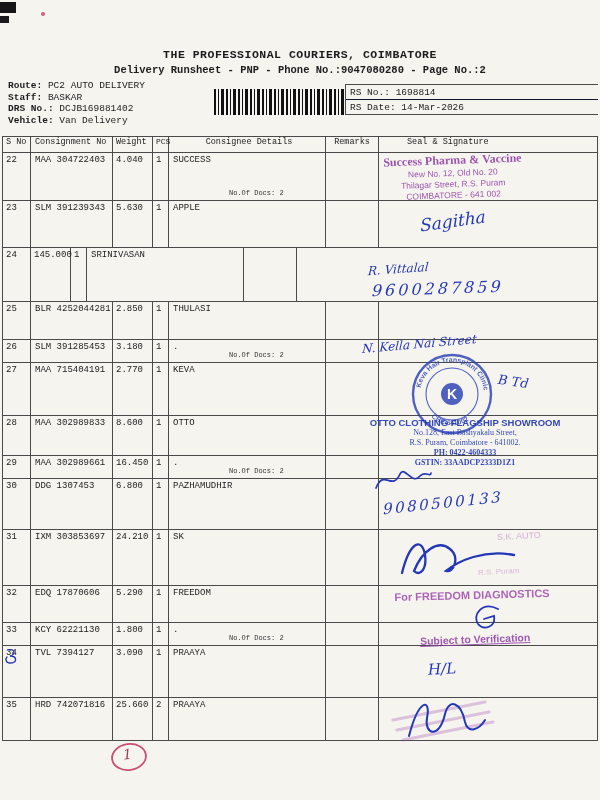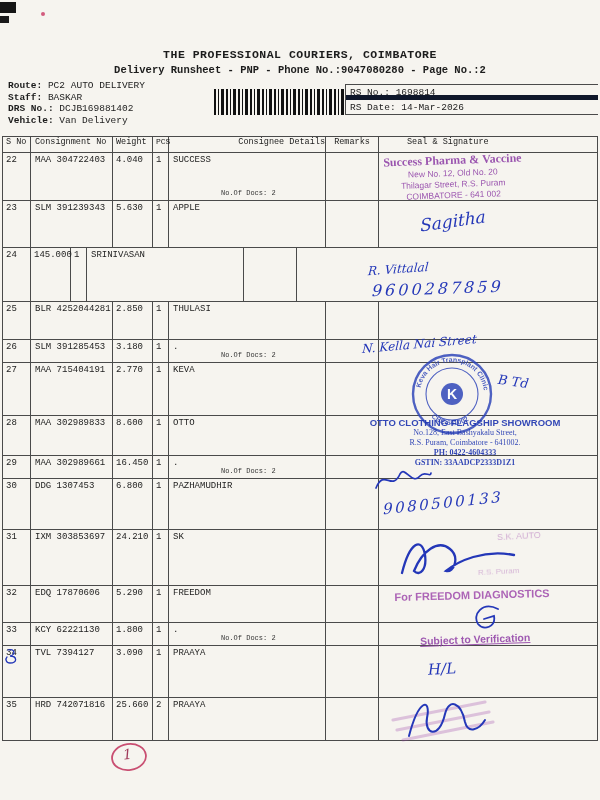--- a/index.html
+++ b/index.html
@@ -20,41 +20,41 @@
               font-size:10.5px; font-weight:bold; }
 
   .info { position:absolute; left:8px; top:80px; font-size:9.5px; line-height:11.5px; white-space:pre; }
   .info .lbl { font-weight:bold; }
 
   .barcode { position:absolute; left:214px; top:89px; width:130px; height:26px;
     background:repeating-linear-gradient(90deg,#111 0 2px,transparent 2px 4px,#111 4px 5px,transparent 5px 7px,#111 7px 10px,transparent 10px 12px); }
 
   .rsbox { position:absolute; left:345px; top:84px; width:253px; height:31px;
            border:1px solid #4a4a4a; border-right:none; font-size:9.5px; }
-  .rsbox .rs-line { height:15px; line-height:15px; padding-left:4px; border-bottom:5px solid #0f172a; }
+  .rsbox .rs-line { height:15px; line-height:15px; padding-left:4px; border-bottom:1px solid #0f172a; }
   .rsbox .rs-line:last-child { border-bottom:none; }
 
   .table { position:absolute; left:2px; top:136px; width:596px; border:1px solid #4a4a4a; background:transparent; }
   .trow, .thead { display:flex; border-bottom:1px solid #4a4a4a; }
   .trow:last-child { border-bottom:none; }
   .thead { height:16px; font-size:8.5px; align-items:center; }
   .td, .th { border-right:1px solid #4a4a4a; height:100%; overflow:visible; white-space:nowrap; position:relative; }
   .td:last-child, .th:last-child { border-right:none; }
   .c-sno  { width:28px;  padding:2px 0 0 3px; }
   .c-cons { width:82px;  padding:2px 0 0 4px; }
   .c-wt   { width:40px;  padding:2px 0 0 3px; }
   .c-pcs  { width:16px;  padding:2px 0 0 3px; }
   .c-cg   { width:157px; padding:2px 0 0 4px; }
   .c-rem  { width:53px; }
   .c-seal { flex:1; }
   .th.c-sno{padding-top:0;} .th.c-cons{padding-top:0;text-align:left;} .th.c-wt{padding-top:0;}
-  .th.c-pcs{padding-top:0;font-size:8px;} .th.c-cg{padding-top:0;text-align:right;}
+  .th.c-pcs{padding-top:0;font-size:8px;} .th.c-cg{padding-top:0;text-align:center;}
   .th.c-rem{text-align:center;} .th.c-seal{padding-left:28px;}
   .td { font-size:9px; }
-  .docs { position:absolute; left:52px; bottom:3px; font-size:7px; color:#333; }
+  .docs { position:absolute; left:60px; bottom:3px; font-size:7px; color:#333; }
 
   
   #overlays { position:absolute; inset:0; pointer-events:none; }
   .stamp { position:absolute; text-align:center; }
   .hand { position:absolute; font-family:"DejaVu Serif", serif; font-style:italic; color:#2437b8; white-space:nowrap; }
 
   .success-stamp { left:350px; top:153px; width:206px; color:#8b3aa4; transform:rotate(-2deg); opacity:.85; }
   .success-stamp .l1 { font-size:12px; font-weight:bold; font-family:"Liberation Serif", serif; }
   .success-stamp .ln { font-size:8.5px; line-height:11px; font-family:"Liberation Sans", sans-serif; }
 

